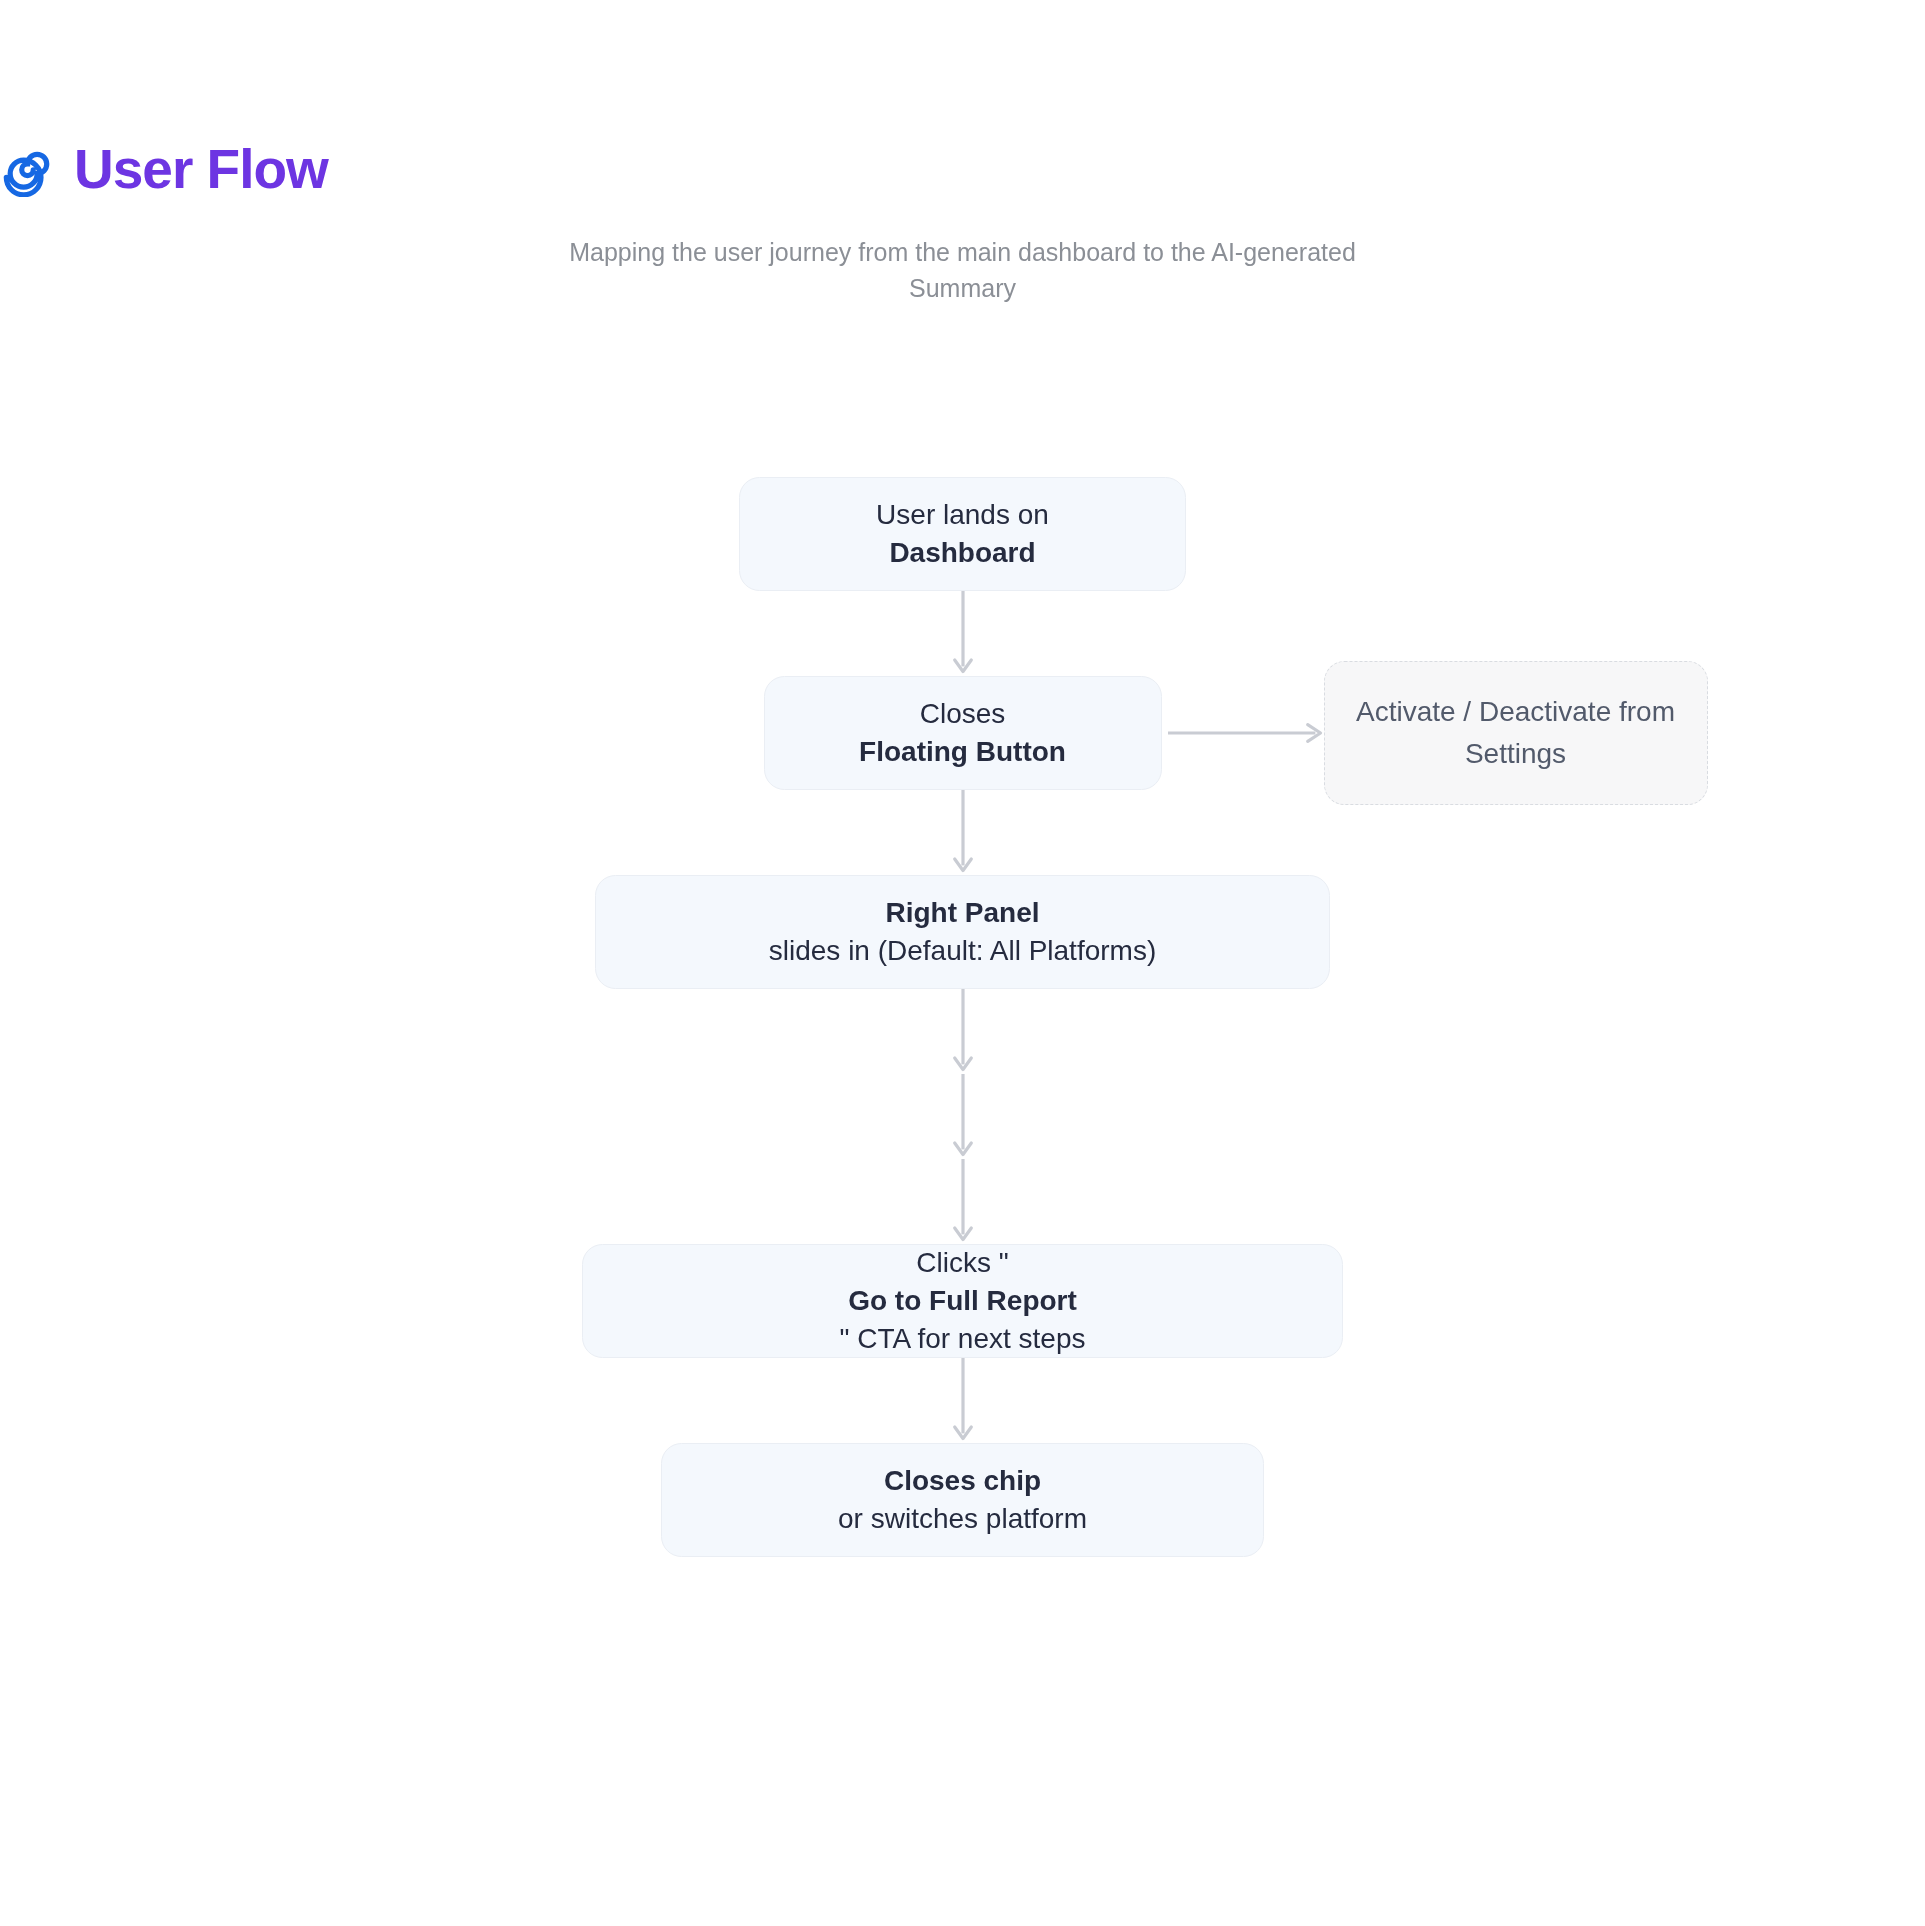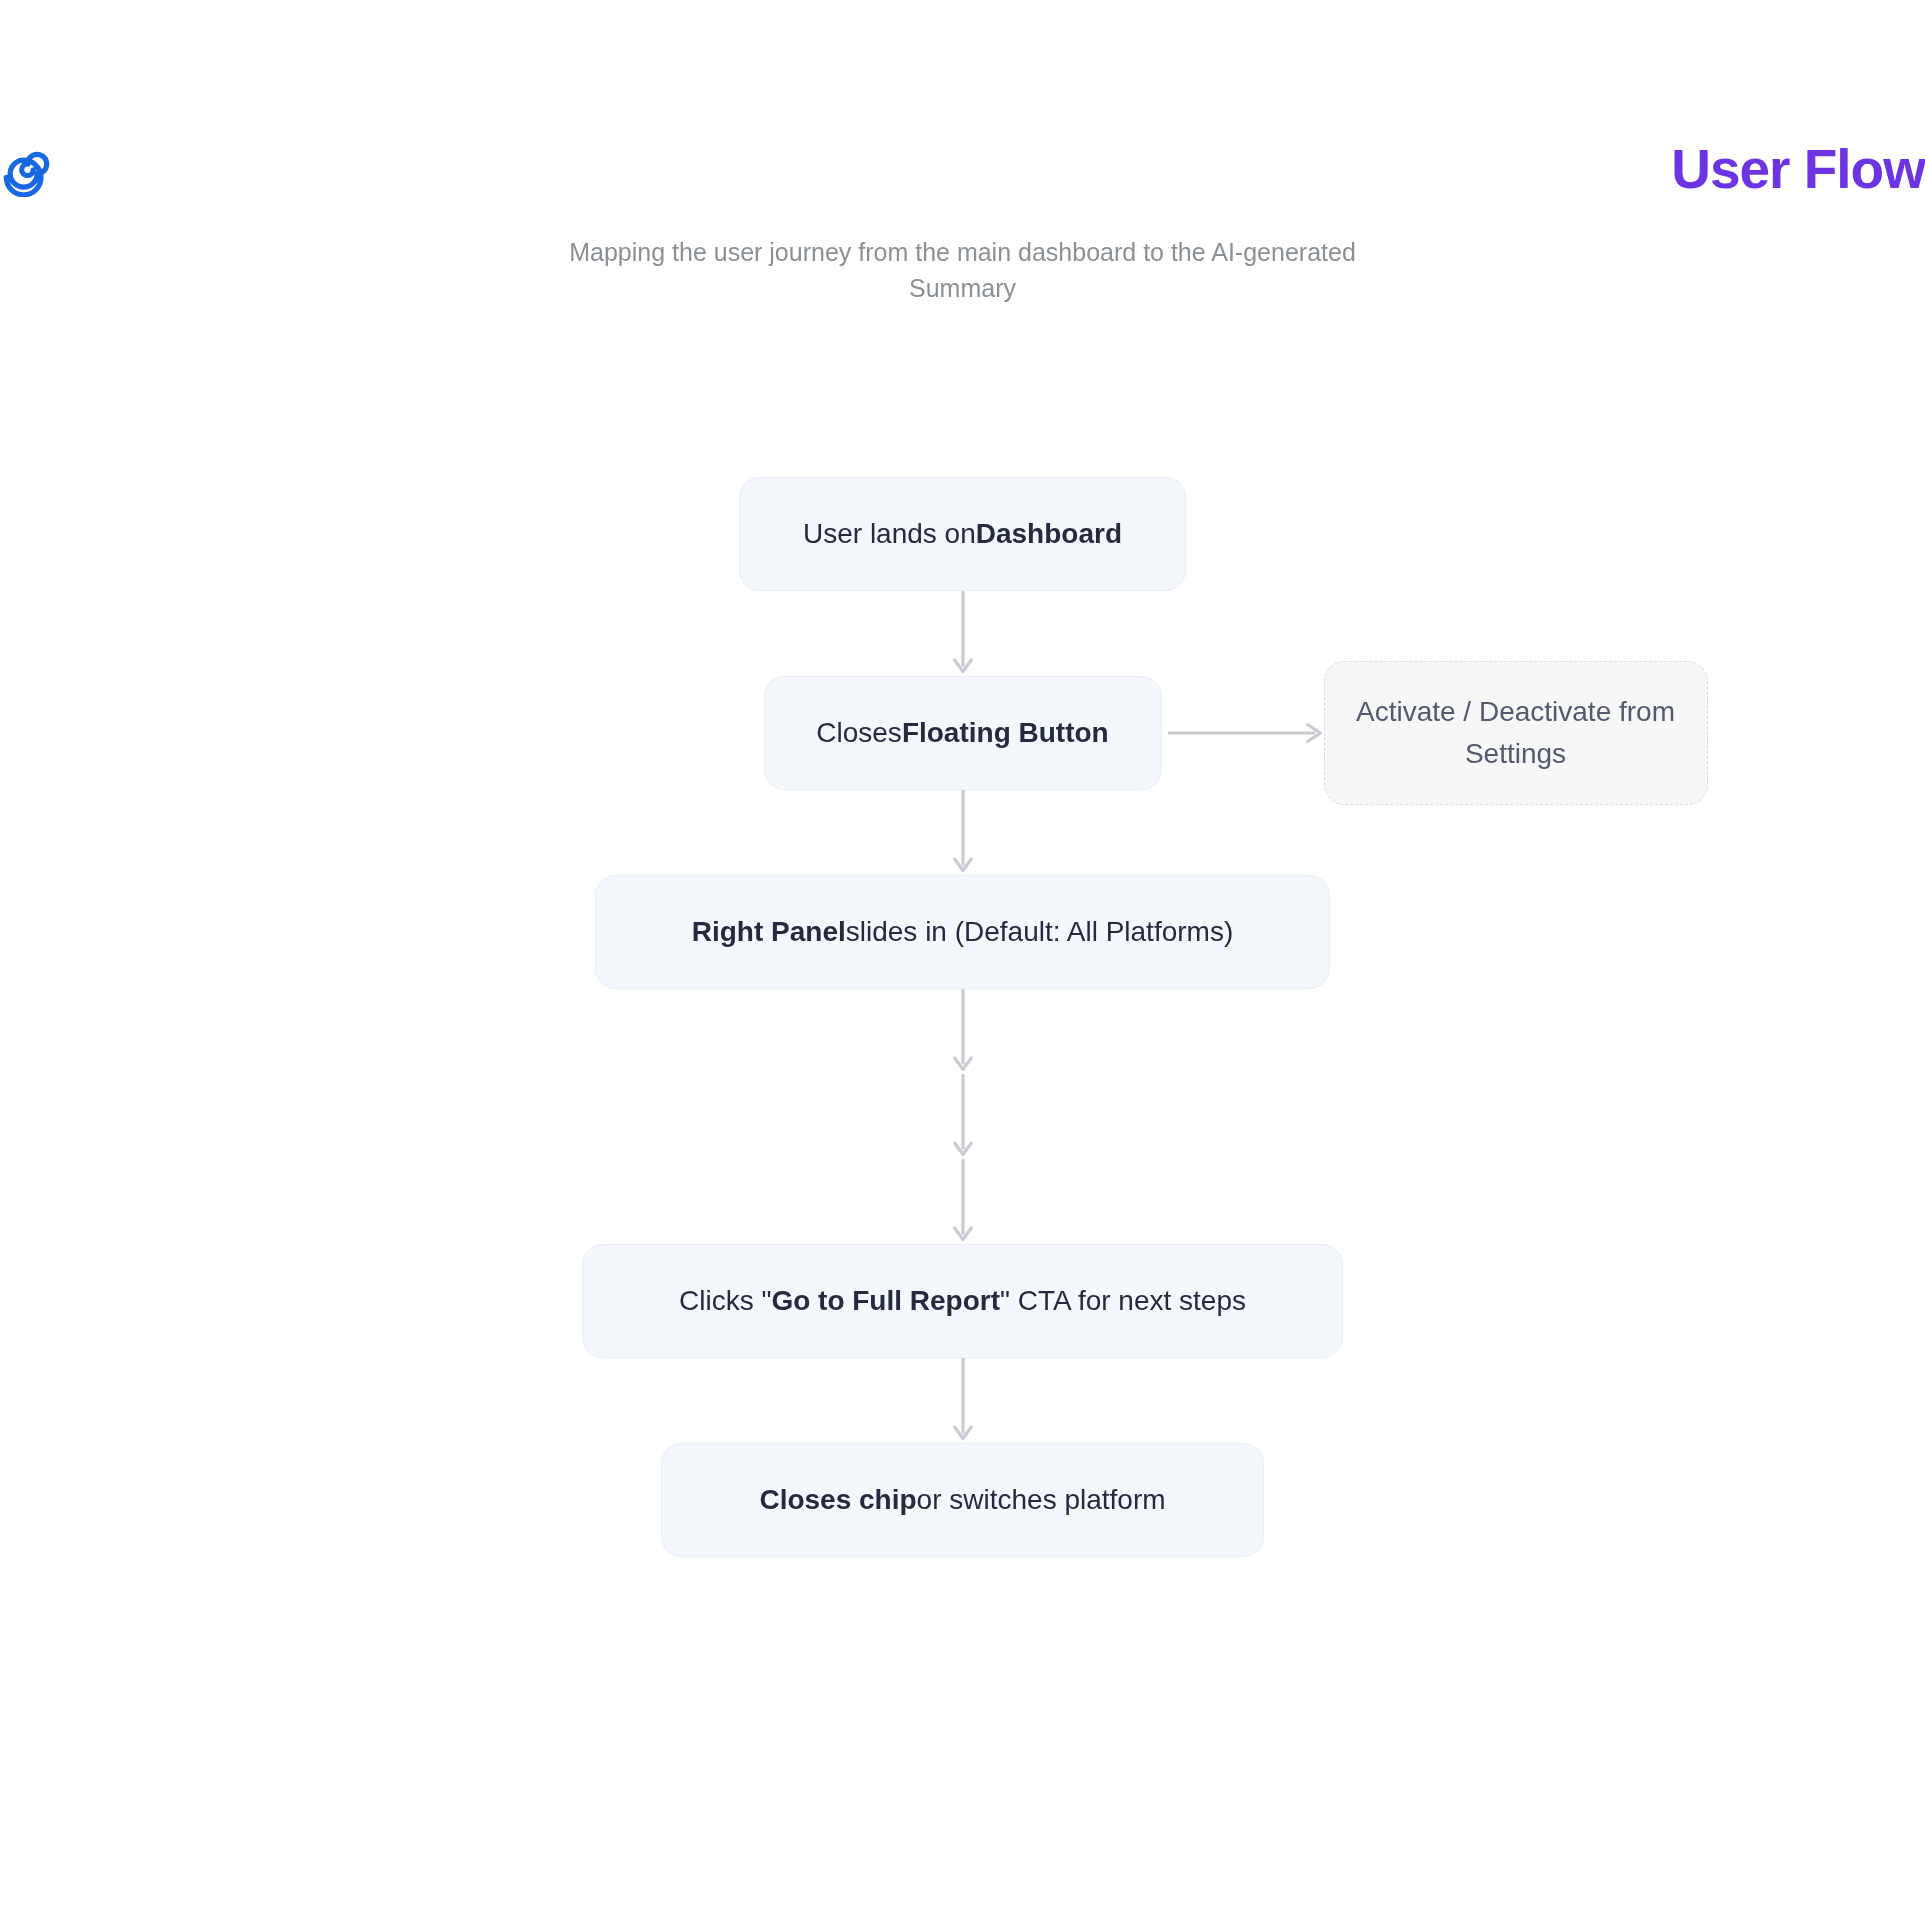--- a/index.html
+++ b/index.html
@@ -26,21 +26,21 @@
   .header {
     position: absolute;
     top: 142px;
     left: 0;
     width: 1925px;
     text-align: center;
   }
   .title-row {
     display: flex;
     align-items: center;
-    justify-content: space-between;
+    justify-content: flex-start;
     gap: 19px;
   }
   .spiral-icon {
     display: block;
     width: 55px;
     height: 55px;
     flex: 0 0 auto;
   }
   .page-title {
     font-size: 55px;
@@ -83,20 +83,21 @@
     color: #252b3f;
     font-size: 28px;
     line-height: 1.35;
     display: flex;
     align-items: center;
     justify-content: center;
     text-align: center;
     padding: 0 35px;
     height: 114px;
     white-space: nowrap;
+    flex-direction: column;
   }
   .node b { font-weight: bold; }
 
   .node-side {
     background: #f7f7f8;
     border: 1.3px dashed #d9dce1;
     border-radius: 20.5px;
     color: #525a6b;
     font-size: 28px;
     line-height: 1.5;

